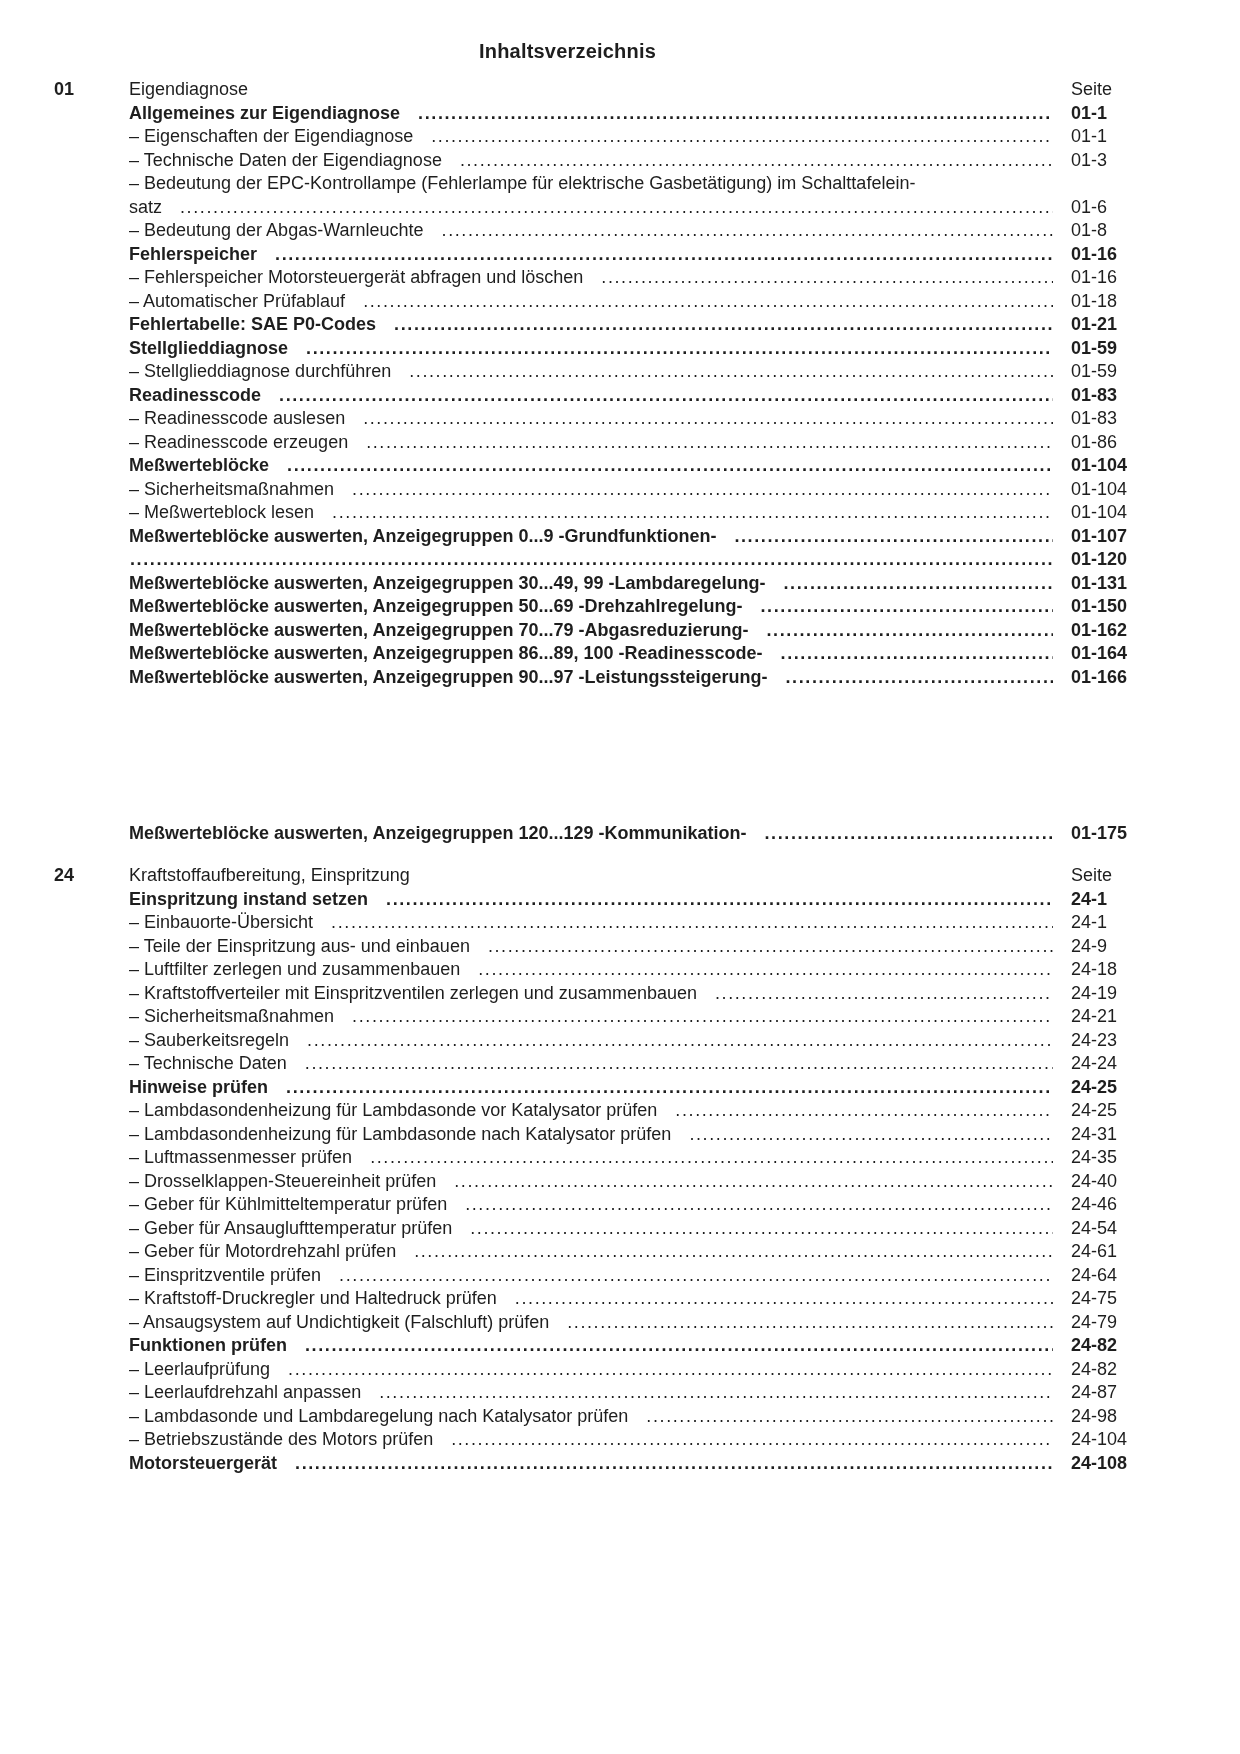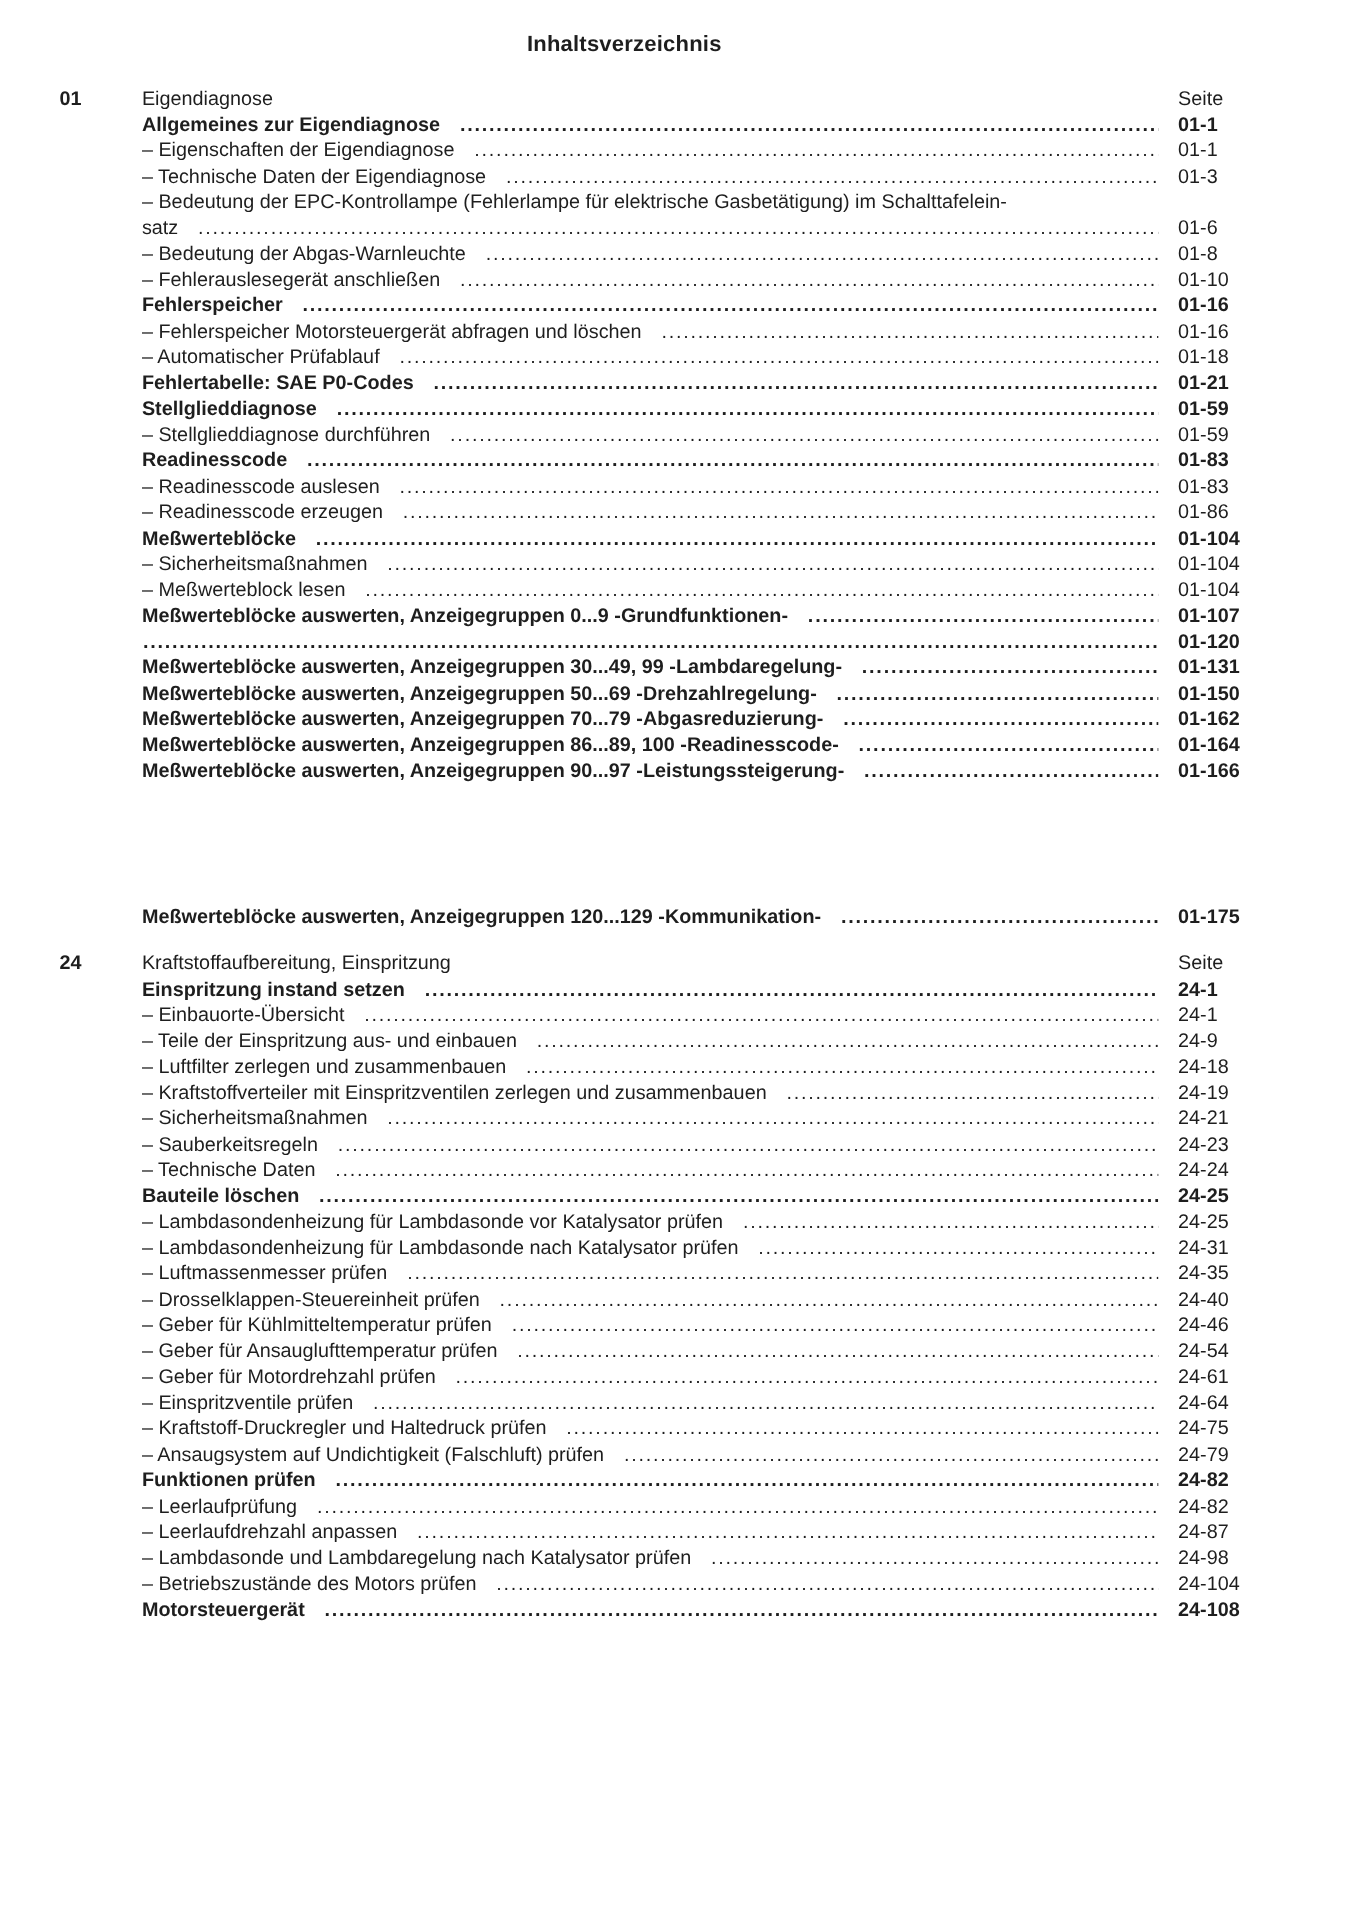--- a/index.html
+++ b/index.html
@@ -1,21 +1,21 @@
 <!DOCTYPE html>
 <html><head>
 <meta charset="utf-8">
 <style>
   html, body { margin: 0; padding: 0; background: #ffffff; }
   body {
     width: 1240px; height: 1754px; position: relative; overflow: hidden;
     font-family: "Liberation Sans", sans-serif; color: #1e1e1e;
   }
   .title {
-    position: absolute; top: 29px; left: 0; width: 1135px; text-align: center;
+    position: absolute; top: 40px; left: 0; width: 1135px; text-align: center;
     font-size: 20px; font-weight: bold; letter-spacing: 0.2px;
   }
   .section { position: absolute; left: 0; width: 1240px; }
   .sec-num {
     position: absolute; left: 54px; font-size: 18px; font-weight: bold;
   }
   .entries { position: absolute; left: 129px; width: 1014px; }
   .row {
     height: 23.5px; line-height: 23.5px; font-size: 18px;
     display: flex; align-items: center; white-space: nowrap; overflow: hidden; gap: 17px;
@@ -69,25 +69,20 @@
       <div class="row">
         <span class="txt">satz</span>
         <span class="dots"></span>
         <span class="pg">01-6</span>
       </div>
       <div class="row">
         <span class="txt">– Bedeutung der Abgas-Warnleuchte</span>
         <span class="dots"></span>
         <span class="pg">01-8</span>
       </div>
-      <div class="row">
-        <span class="txt">– Fehlerauslesegerät anschließen</span>
-        <span class="dots"></span>
-        <span class="pg">01-10</span>
-      </div>
       <div class="row bold">
         <span class="txt">Fehlerspeicher</span>
         <span class="dots"></span>
         <span class="pg">01-16</span>
       </div>
       <div class="row">
         <span class="txt">– Fehlerspeicher Motorsteuergerät abfragen und löschen</span>
         <span class="dots"></span>
         <span class="pg">01-16</span>
       </div>
@@ -230,21 +225,21 @@
         <span class="txt">– Sauberkeitsregeln</span>
         <span class="dots"></span>
         <span class="pg">24-23</span>
       </div>
       <div class="row">
         <span class="txt">– Technische Daten</span>
         <span class="dots"></span>
         <span class="pg">24-24</span>
       </div>
       <div class="row bold">
-        <span class="txt">Bauteile löschen</span>
+        <span class="txt">Hinweise prüfen</span>
         <span class="dots"></span>
         <span class="pg">24-25</span>
       </div>
       <div class="row">
         <span class="txt">– Lambdasondenheizung für Lambdasonde vor Katalysator prüfen</span>
         <span class="dots"></span>
         <span class="pg">24-25</span>
       </div>
       <div class="row">
         <span class="txt">– Lambdasondenheizung für Lambdasonde nach Katalysator prüfen</span>

